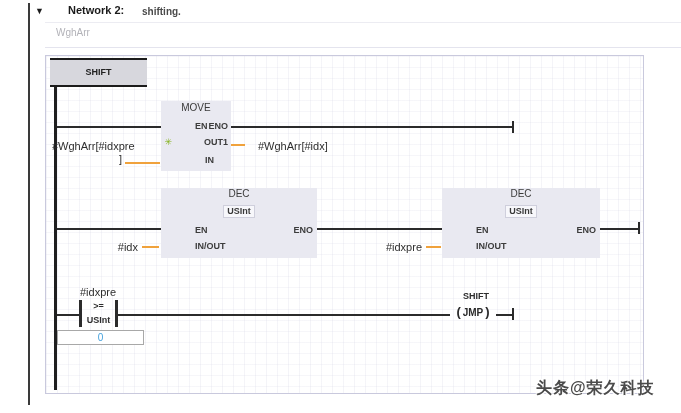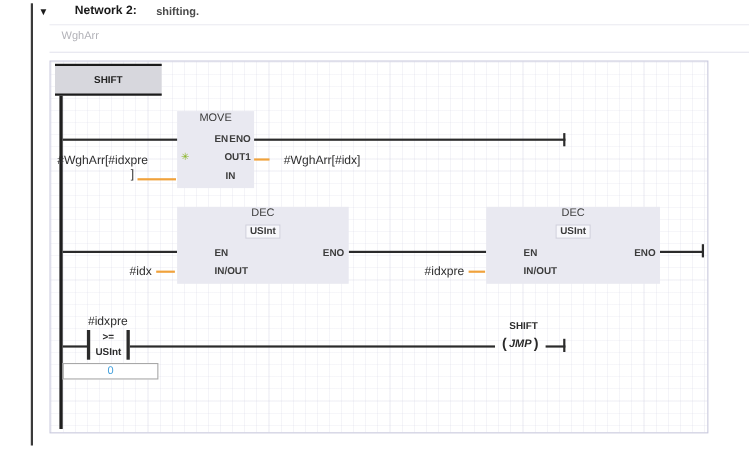--- a/index.html
+++ b/index.html
@@ -43,21 +43,21 @@
   .op.r{text-align:right;}
   .op.c{text-align:center;}
   .cbar{position:absolute;width:3px;height:27px;background:#2b2b2b;}
   .cmp-op{position:absolute;text-align:center;font-size:9px;font-weight:bold;color:#2e2e2e;}
   .valbox{
     position:absolute;left:11px;top:274px;width:85px;height:13px;background:#fff;
     border:1px solid #a8a8a8;text-align:center;font-size:10px;line-height:13px;color:#45a1dc;
   }
   .coil{position:absolute;display:flex;align-items:center;justify-content:center;font-weight:bold;color:#2a2a2a;}
   .coil .paren{font-size:13px;line-height:14px;}
-  .coil .cname{font-size:10px;margin:0 2px;font-style:italic;}
+  .coil .cname{font-size:10px;margin:0 2px;}
   .coil-label{position:absolute;text-align:center;font-size:9px;font-weight:bold;color:#2e2e2e;}
   .watermark{
     position:absolute;left:536px;top:378px;font-size:16px;font-weight:bold;color:#4b4b4b;letter-spacing:1px;
     text-shadow:-1px -1px 0 #fff,1px -1px 0 #fff,-1px 1px 0 #fff,1px 1px 0 #fff;
   }
 </style>
 </head>
 <body>
 
 <div class="screen">
@@ -140,14 +140,15 @@
 
     <div class="coil-label" style="left:402px;top:235px;width:56px;">SHIFT</div>
     <div class="coil" style="left:404px;top:248px;width:46px;height:16px;">
       <span class="paren">(</span>
       <span class="cname">JMP</span>
       <span class="paren">)</span>
     </div>
 
   </div>
 
+  <div class="watermark">头条@荣久科技</div>
 
 </div>
 
 </body></html>

